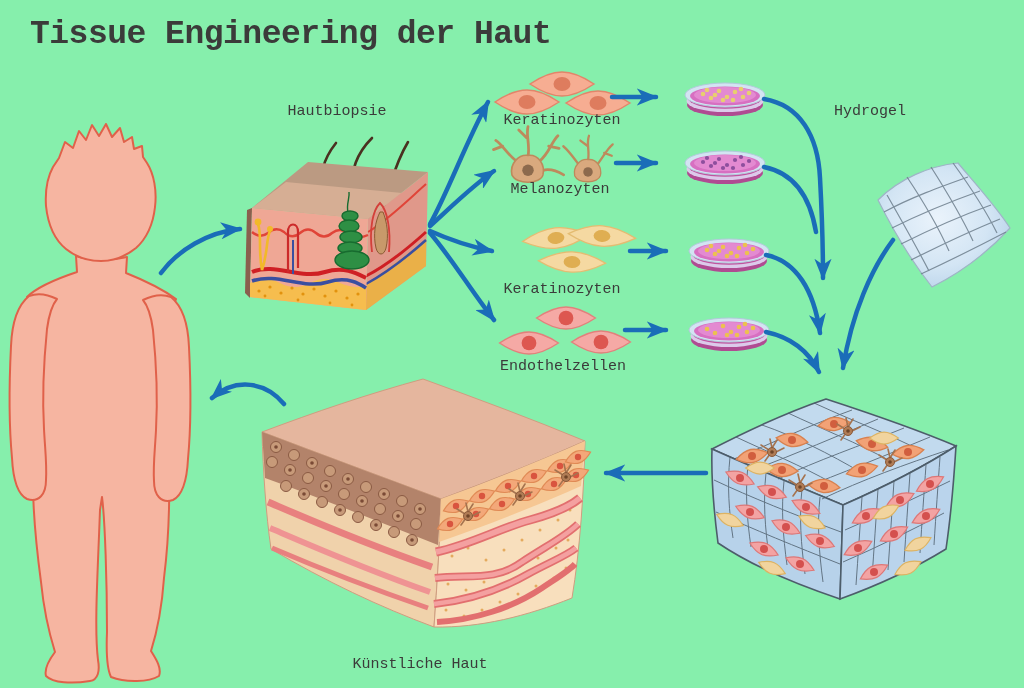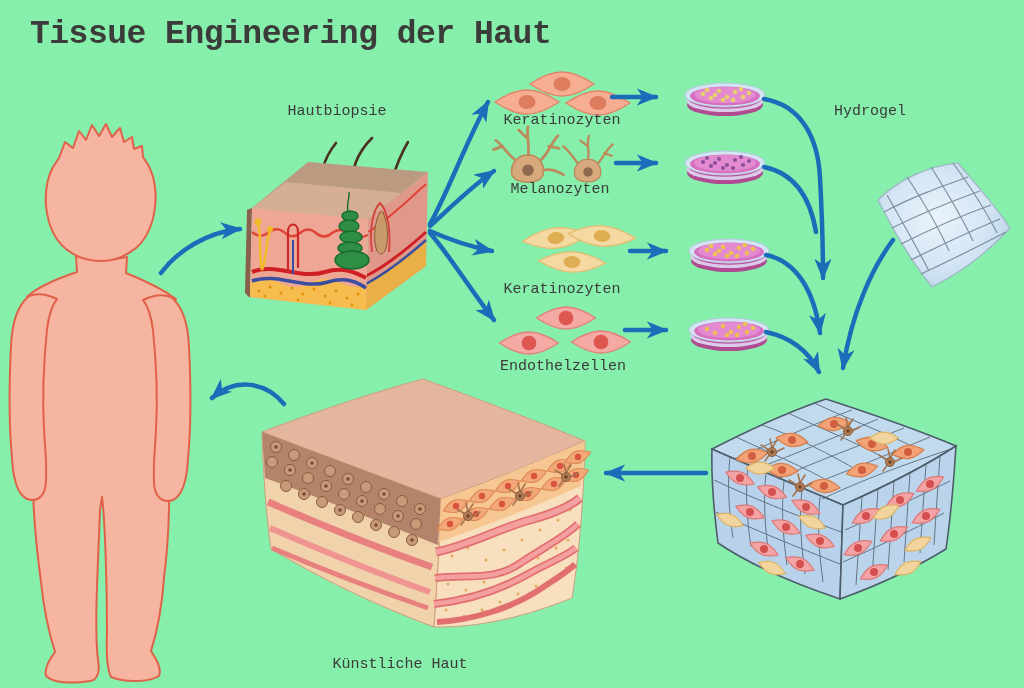--- a/index.html
+++ b/index.html
@@ -604,15 +604,15 @@
 
 <div class="title">Tissue Engineering der Haut</div>
 <div class="lbl" style="left:337px;top:103px;">Hautbiopsie</div>
 <div class="lbl" style="left:562px;top:112px;">Keratinozyten</div>
 <div class="lbl" style="left:560px;top:181px;">Melanozyten</div>
 <div class="lbl" style="left:562px;top:281px;">Keratinozyten</div>
 <div class="lbl" style="left:563px;top:350px;margin-top:8px;">Endothelzellen</div>
 <div class="lbl lbl2" style="left:870px;top:101px;">
   <div>Hydrogel</div>
 </div>
-<div class="lbl" style="left:400px;top:656px;">Künstliche Haut</div>
+<div class="lbl" style="left:420px;top:656px;">Künstliche Haut</div>
 
 </div>
 
 </body></html>

